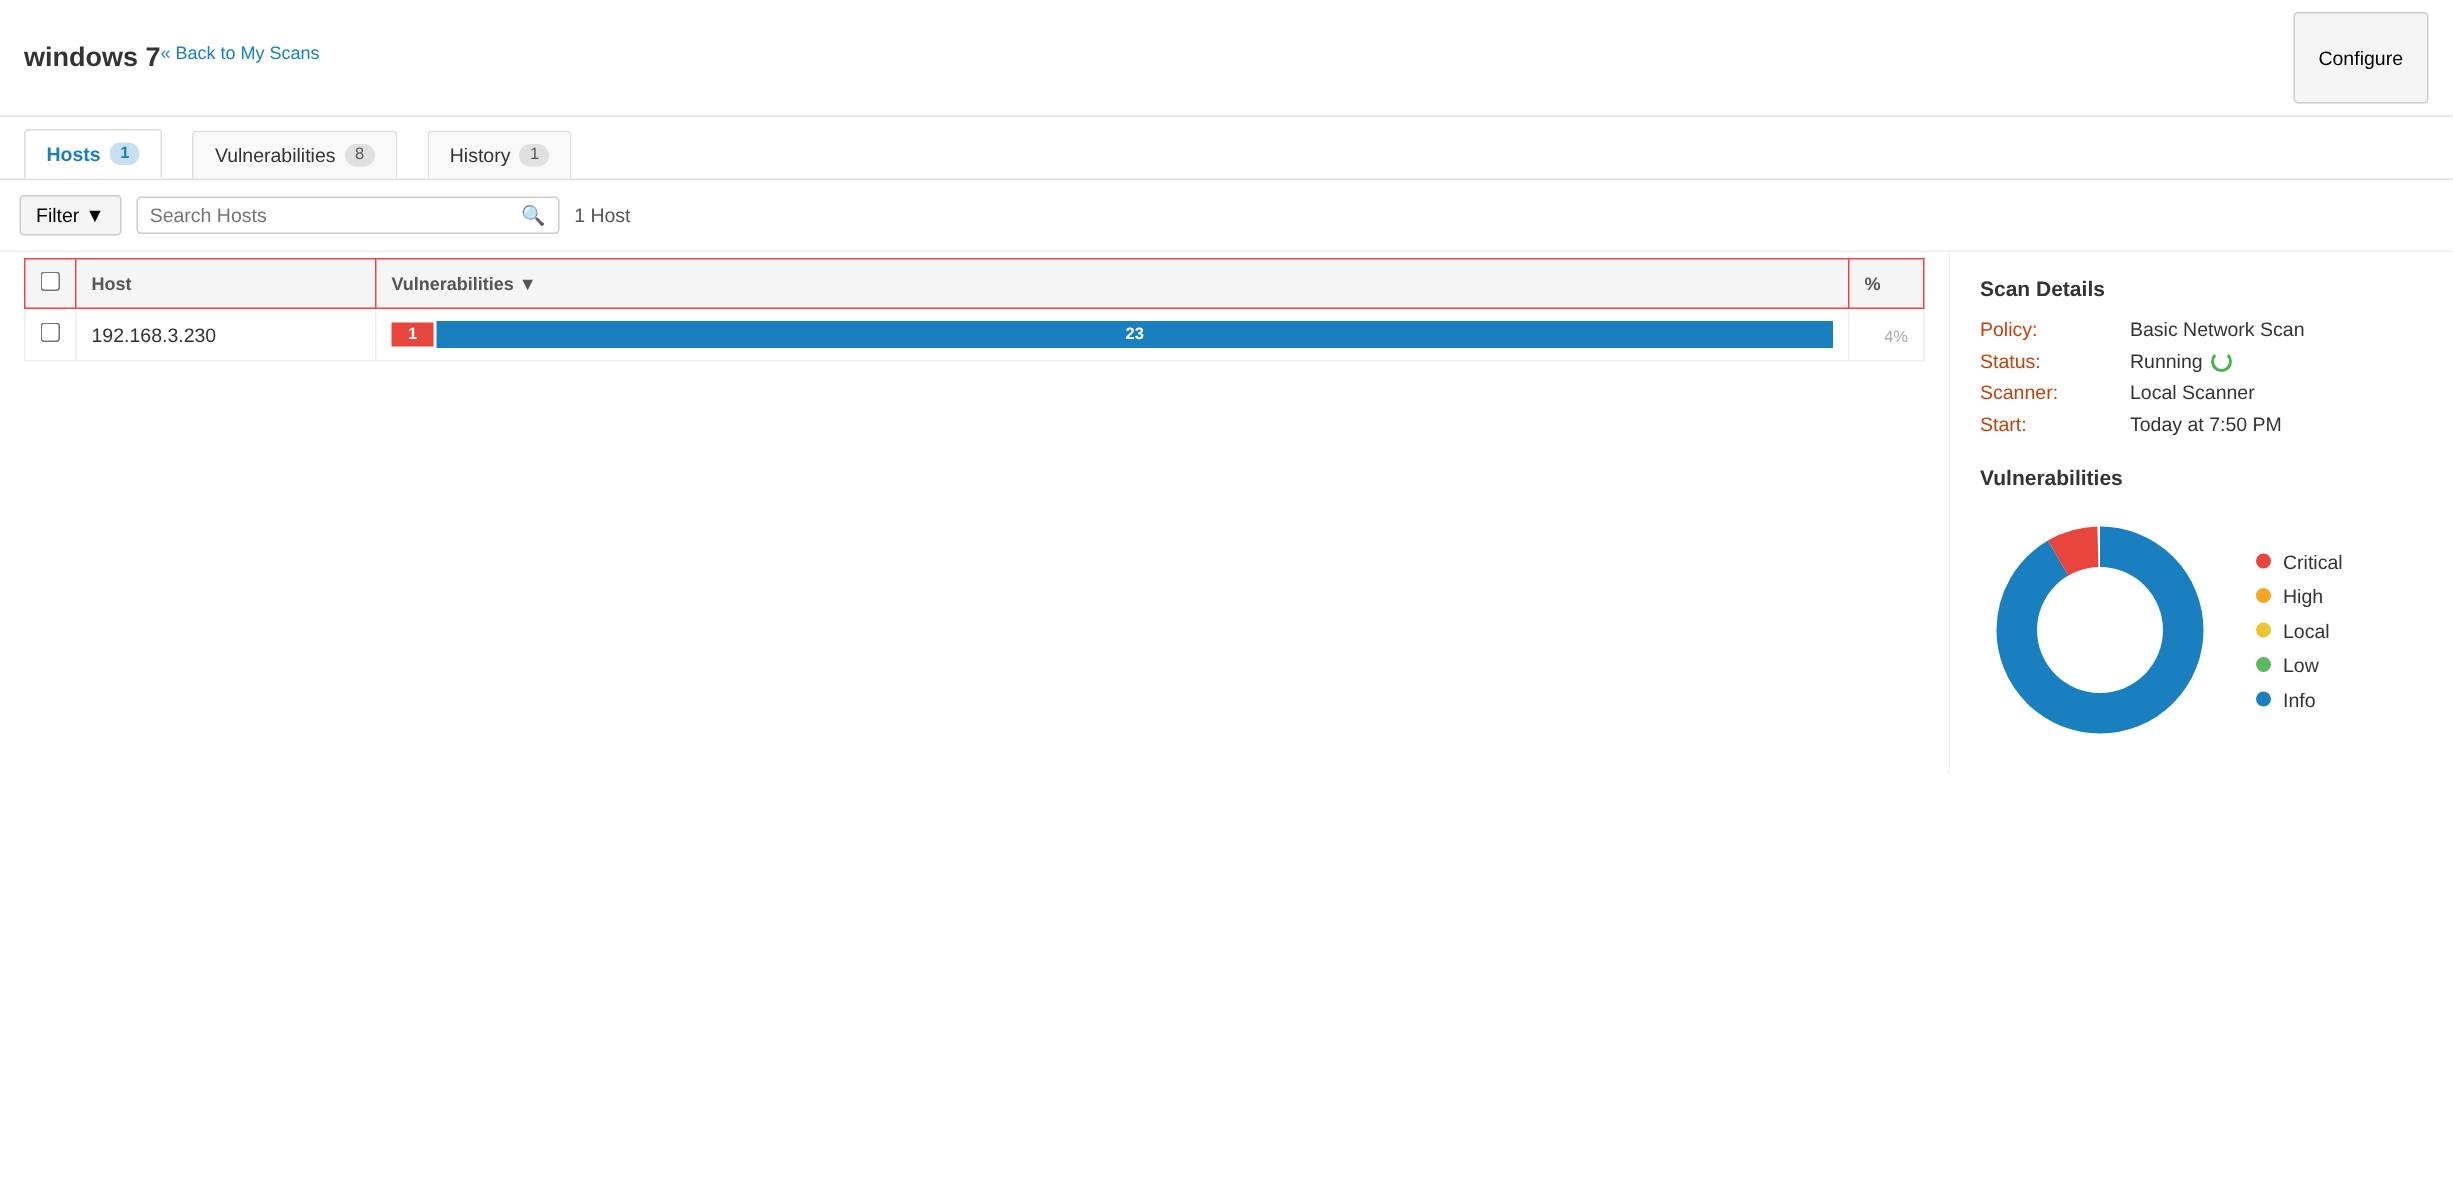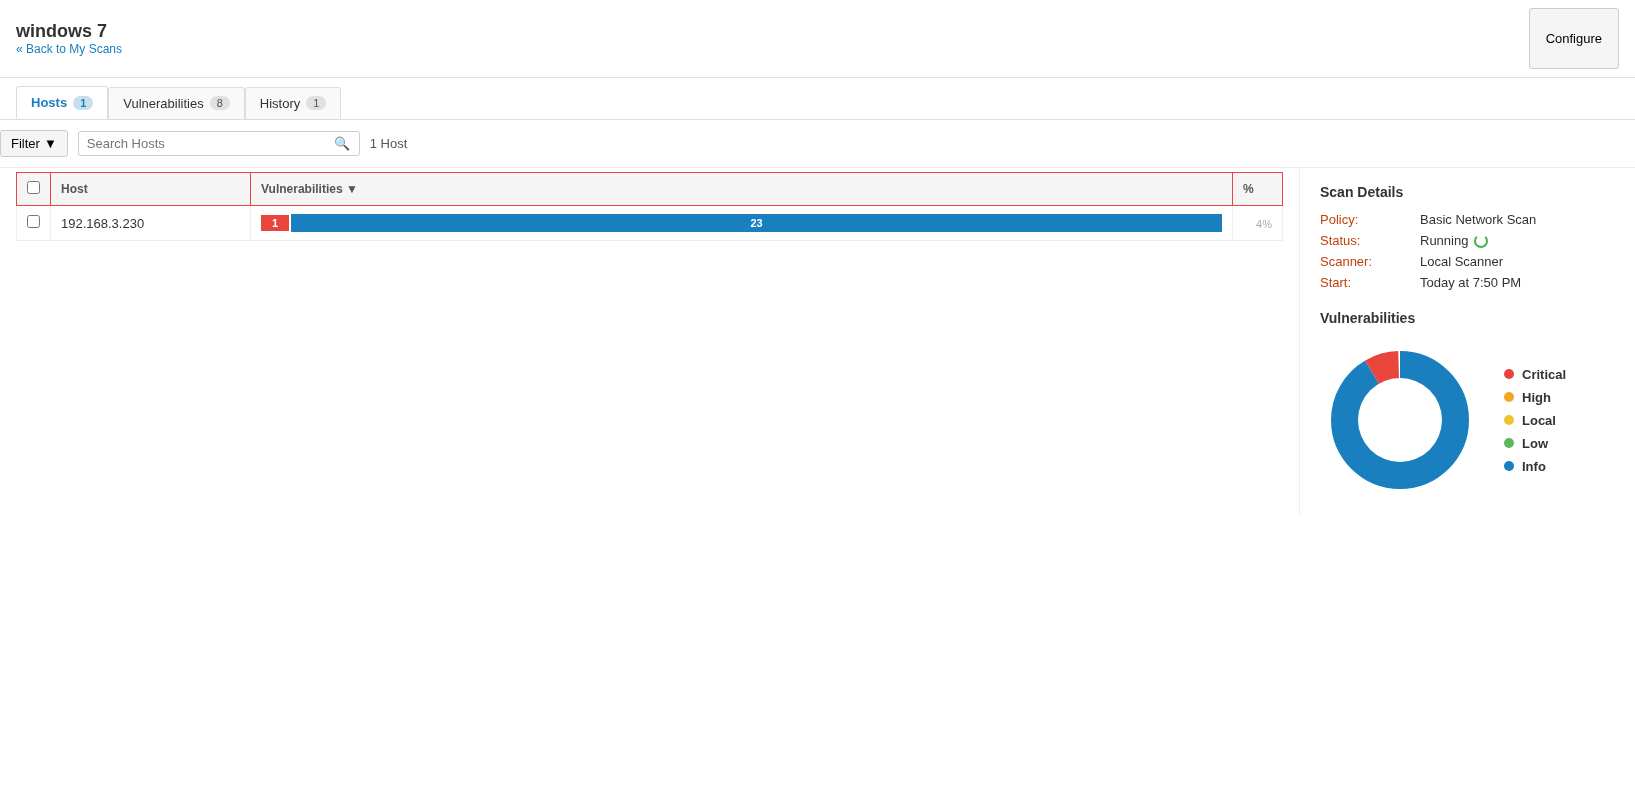--- a/index.html
+++ b/index.html
@@ -5,70 +5,69 @@
     * { box-sizing: border-box; margin: 0; padding: 0; }
     body { font-family: Arial, sans-serif; font-size: 13px; background: #fff; color: #333; }
 
     .top-bar {
       display: flex;
       align-items: center;
       justify-content: space-between;
       padding: 8px 16px;
       border-bottom: 1px solid #e0e0e0;
     }
-    .top-bar-left { display: flex; flex-direction: column; }
+    .top-bar-left { display: flex; flex-direction: row; }
     .page-title { font-size: 18px; font-weight: bold; color: #333; }
     .back-link { font-size: 12px; color: #1a7fbf; cursor: pointer; }
     .configure-btn {
       background: #f5f5f5;
       border: 1px solid #ccc;
       padding: 22px 16px;
       font-size: 13px;
       cursor: pointer;
       border-radius: 3px;
     }
 
     .tabs-row {
       display: flex;
       align-items: center;
       padding: 8px 16px 0;
       border-bottom: 1px solid #ddd;
     }
     .tab {
       display: flex;
-      align-items: center;
       gap: 6px;
       padding: 8px 14px;
       cursor: pointer;
       border: 1px solid #ddd;
       border-bottom: none;
       background: #f9f9f9;
       font-size: 13px;
-      margin-right: 0;
+      margin-right: 20px;
       border-radius: 3px 3px 0 0;
     }
     .tab.active {
       background: #fff;
       border-bottom: 1px solid #fff;
       font-weight: bold;
       color: #1a7fbf;
     }
     .tab-badge {
       background: #e0e0e0;
       border-radius: 10px;
       padding: 1px 7px;
       font-size: 11px;
       color: #555;
     }
     .tab.active .tab-badge { background: #c8dff0; color: #1a7fbf; }
 
     .toolbar {
       display: flex;
       align-items: center;
-      padding: 10px 0;
+      padding: 10px 13px;
       gap: 10px;
       border-bottom: 1px solid #eee;
     }
     .filter-btn {
       display: flex;
       align-items: center;
       gap: 4px;
       background: #f5f5f5;
       border: 1px solid #ccc;
       padding: 5px 10px;
@@ -204,21 +203,20 @@
     }
 
     .donut-svg { width: 160px; height: 160px; }
 
     .legend { display: flex; flex-direction: column; gap: 8px; }
     .legend-item {
       display: flex;
       align-items: center;
       gap: 8px;
       font-size: 13px;
-      font-weight: bold;
     }
     .legend-dot {
       width: 10px;
       height: 10px;
       border-radius: 50%;
       flex-shrink: 0;
     }
   </style>
 </head>
 <body>

